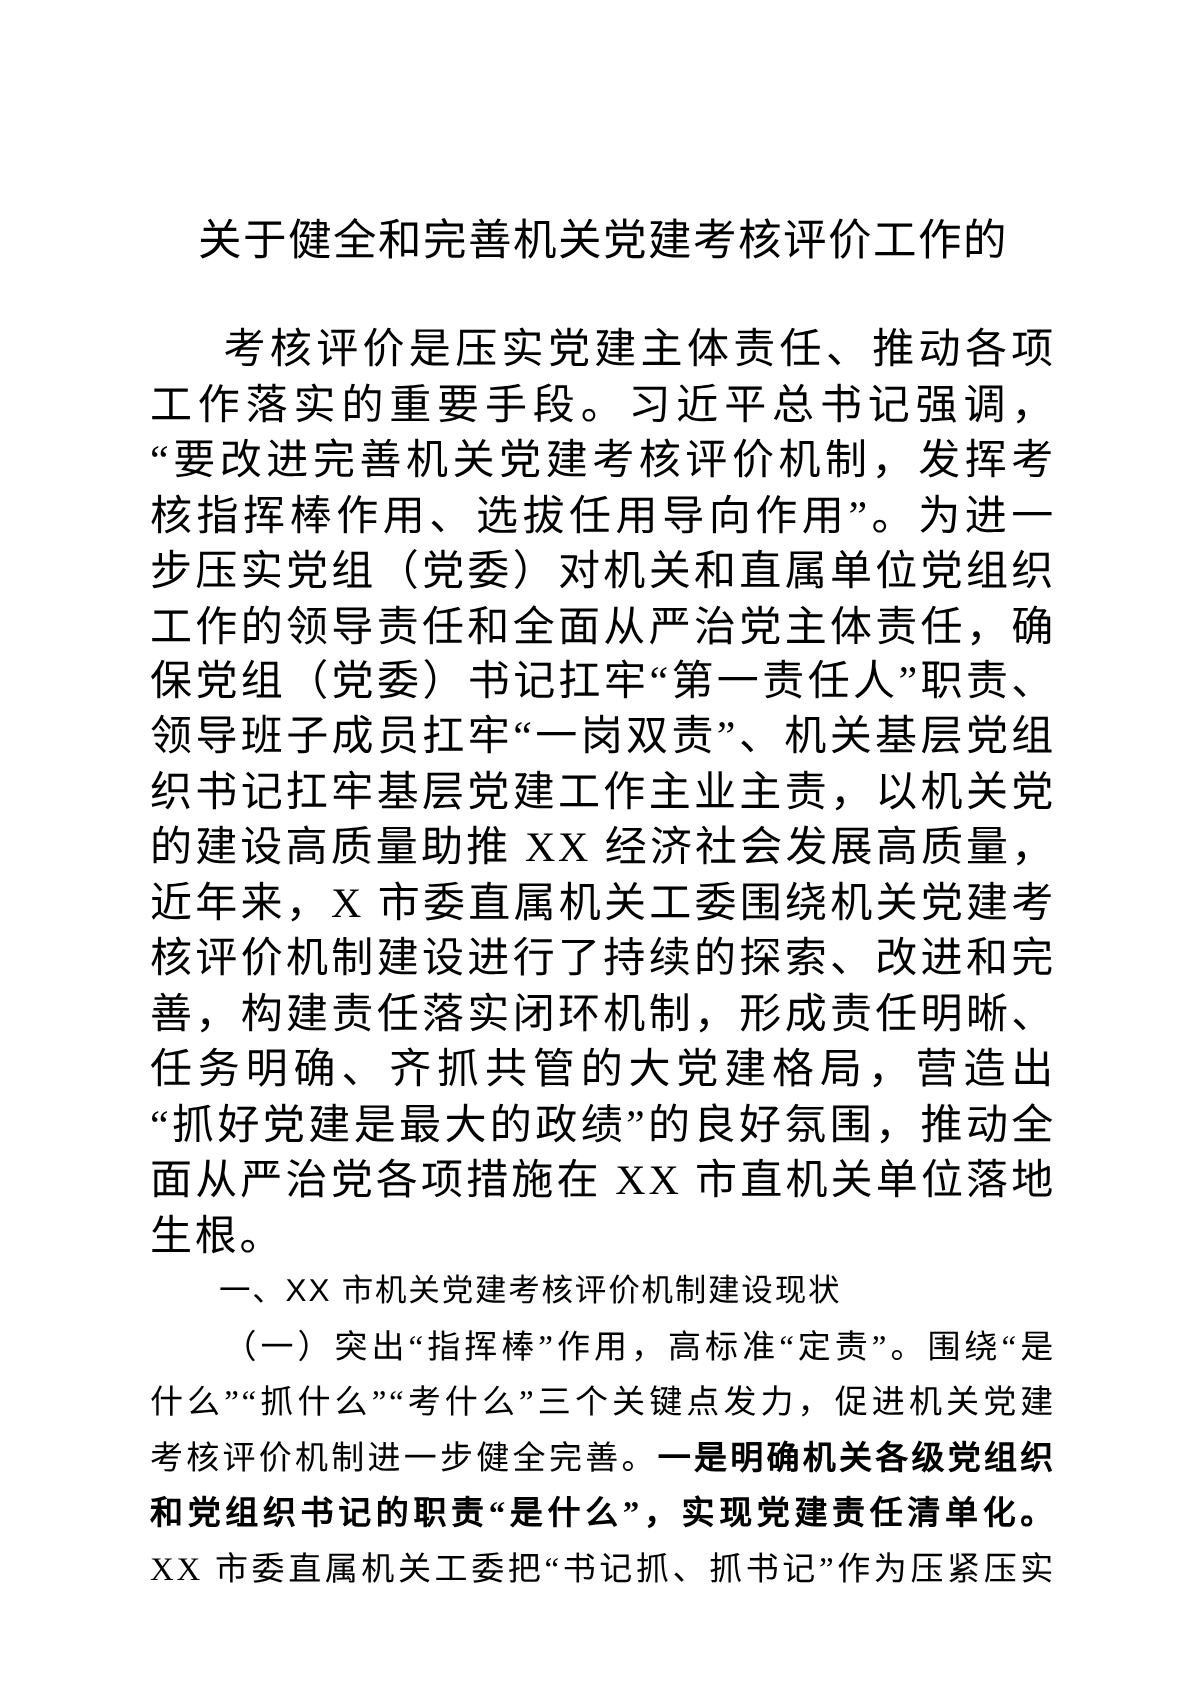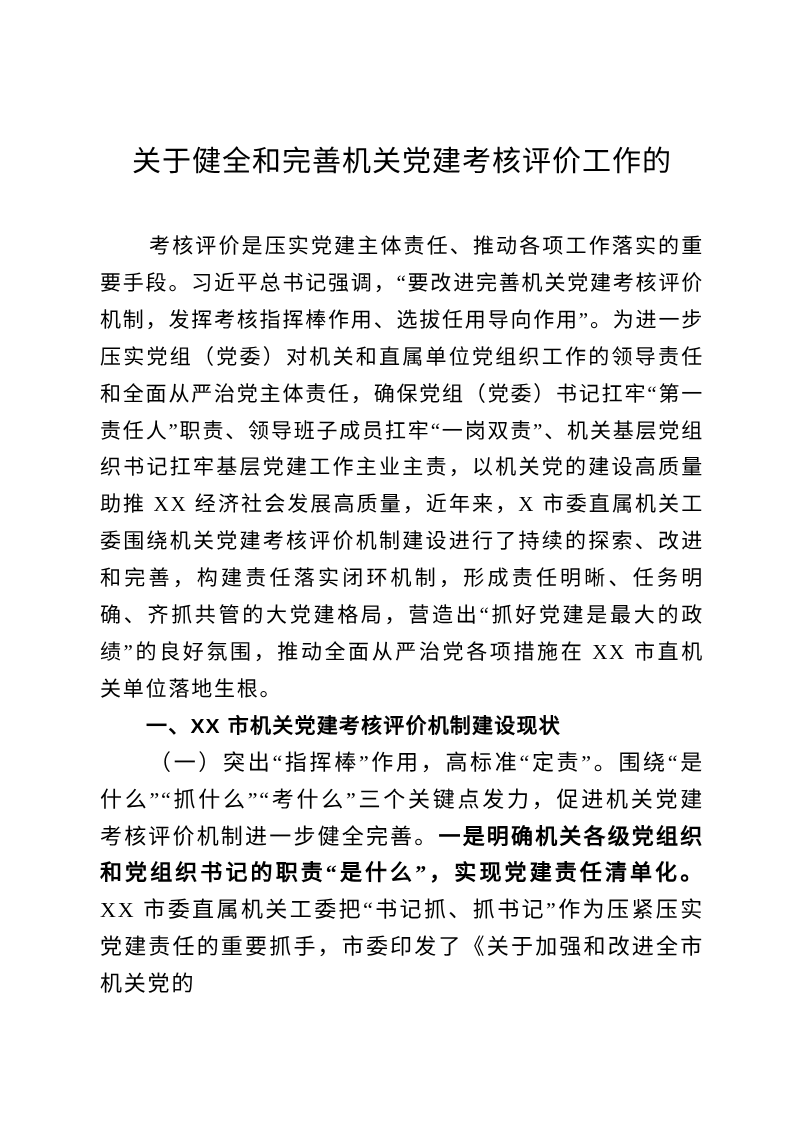--- a/index.html
+++ b/index.html
@@ -25,34 +25,34 @@
     font-weight: normal;
     line-height: 57px;
     text-align: center;
     letter-spacing: 1px;
     font-family: "Liberation Serif", "DejaVu Serif", serif;
   }
   .doc-title .title-line {
     display: block;
   }
   .body-para {
-    margin: 38px 0 0 0;
-    font-size: 21px;
+    margin: 26px 0 0 0;
+    font-size: 28px;
     line-height: 36.9px;
     letter-spacing: 1.8px;
     text-align: justify;
     text-justify: inter-ideograph;
     text-indent: 49px;
   }
   .section-heading {
     margin: 0;
     font-size: 21px;
     line-height: 36.9px;
     letter-spacing: 1.2px;
-    font-weight: bold;
+    font-weight: normal;
     text-indent: 46px;
     font-family: "Liberation Sans", "DejaVu Sans", sans-serif;
   }
   .section-para {
     margin: 0;
     font-size: 22px;
     line-height: 36.9px;
     letter-spacing: 1.8px;
     text-align: justify;
     text-justify: inter-ideograph;

